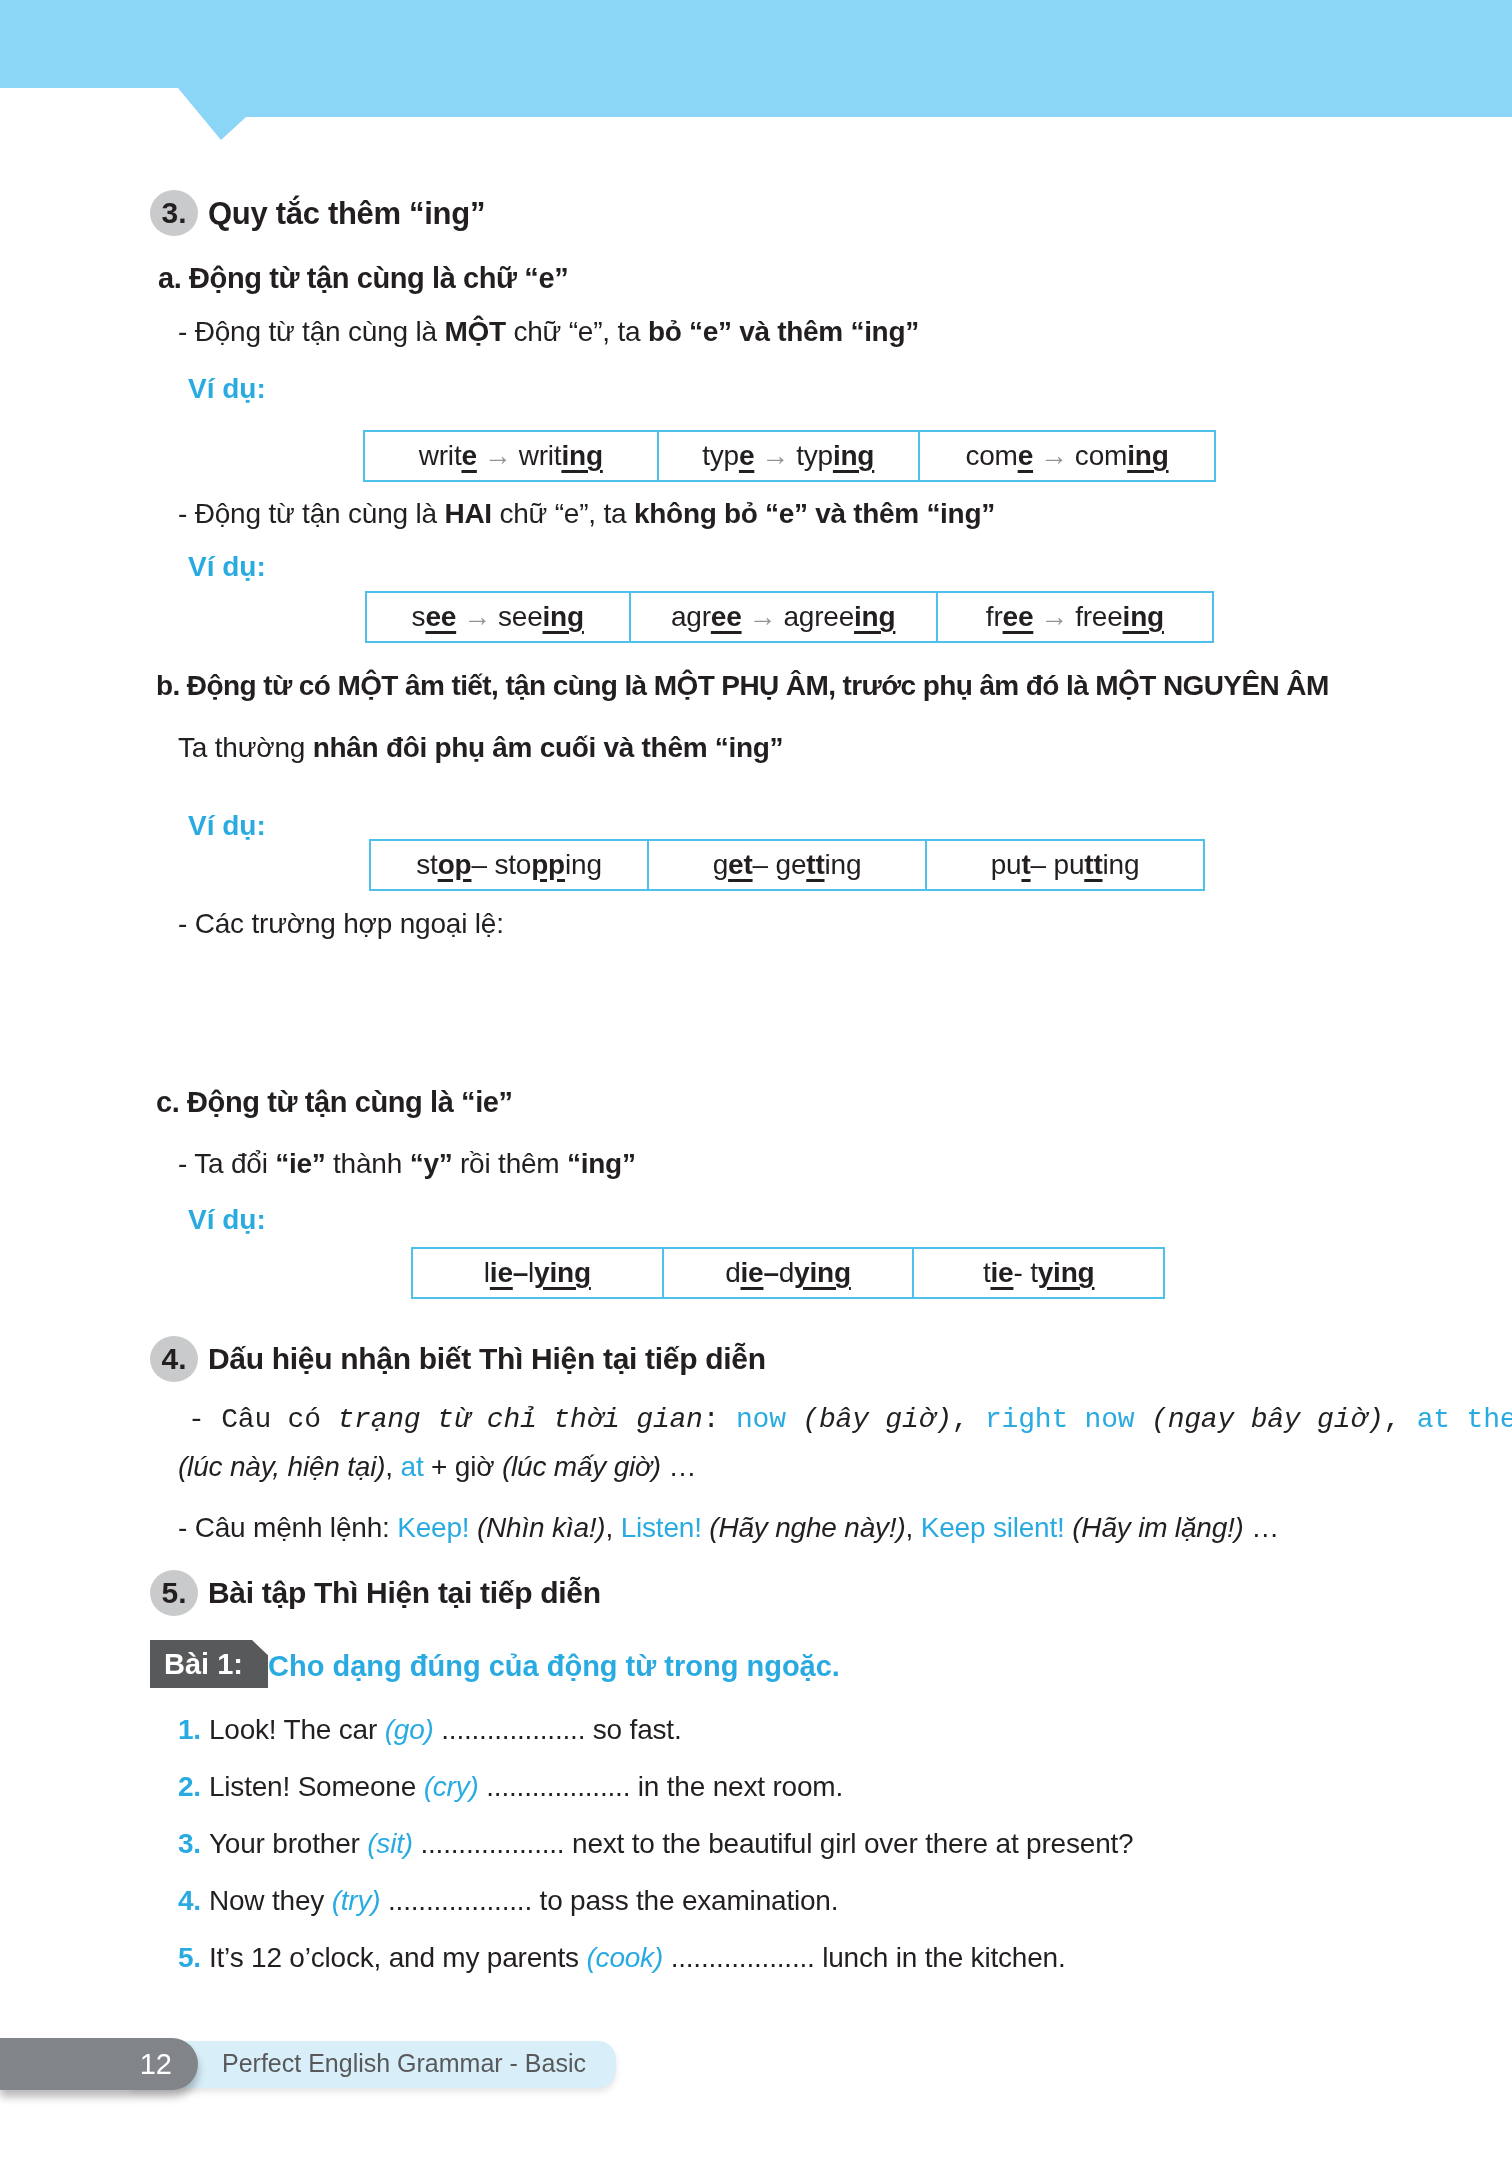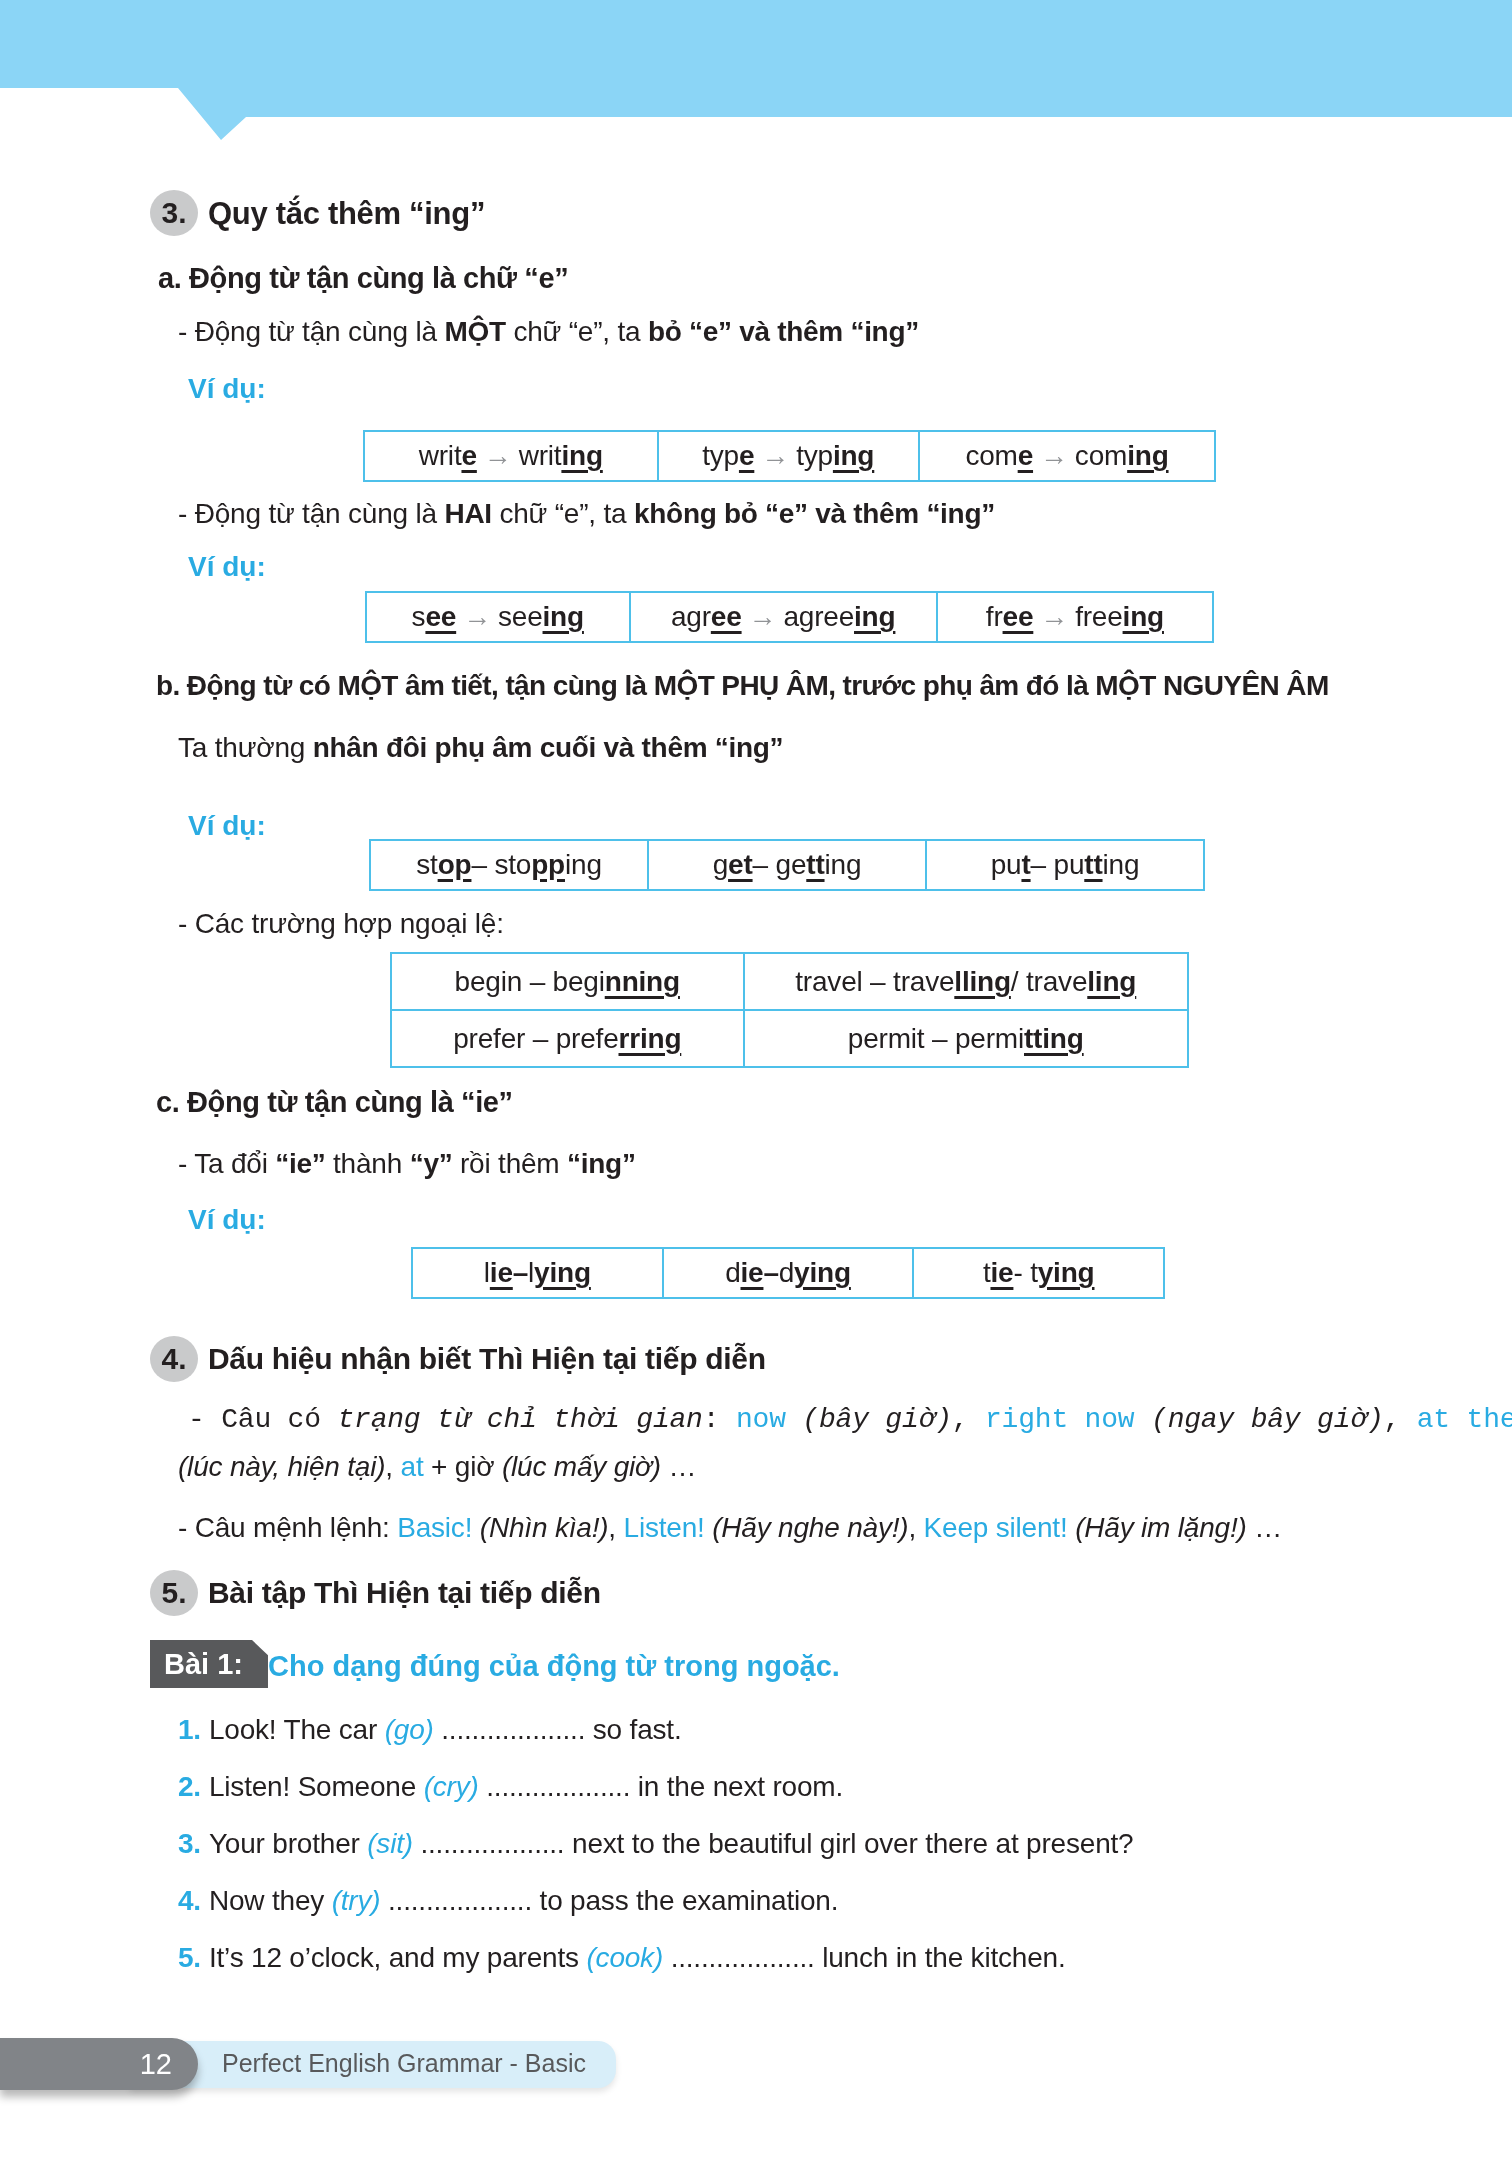--- a/index.html
+++ b/index.html
@@ -90,49 +90,39 @@
   <div class="vidu" style="left:188px;top:810px;">Ví dụ:</div>
 
   <div class="tbl t3" style="left:369px;top:831px;width:832px;margin-top:8px;">
     <div class="cell">st<span class="bu">op</span> – sto<span class="bu">pp</span>ing</div>
     <div class="cell">g<span class="bu">et</span> – ge<span class="bu">tt</span>ing</div>
     <div class="cell">pu<span class="bu">t</span> – pu<span class="bu">tt</span>ing</div>
   </div>
 
   <div class="line" style="left:178px;top:908px;">- Các trường hợp ngoại lệ:</div>
 
-  <div class="tblgrid t4" style="left:390px;top:952px;width:795px;">
-    <div class="row">
-      <div class="cell">begin – begi<span class="bu">nning</span></div>
-      <div class="cell">travel – trave<span class="bu">lling</span> / trave<span class="bu">ling</span></div>
-    </div>
-    <div class="row">
-      <div class="cell">prefer – prefe<span class="bu">rring</span></div>
-      <div class="cell">permit – permi<span class="bu">tting</span></div>
-    </div>
-  </div>
 
   <div class="subh" style="left:156px;top:1086px;">c. Động từ tận cùng là “ie”</div>
   <div class="line" style="left:178px;top:1148px;">- Ta đổi <b>“ie”</b> thành <b>“y”</b> rồi thêm <b>“ing”</b></div>
   <div class="vidu" style="left:188px;top:1204px;">Ví dụ:</div>
 
   <div class="tbl t5" style="left:411px;top:1247px;width:750px;">
     <div class="cell">l<span class="bu">ie</span> <b>–</b> l<span class="bu">ying</span></div>
     <div class="cell">d<span class="bu">ie</span> <b>–</b> d<span class="bu">ying</span></div>
     <div class="cell">t<span class="bu">ie</span> - t<span class="bu">ying</span></div>
   </div>
 
   <div class="nbadge" style="left:150px;top:1336px;">
     <span>4.</span>
   </div>
   <div class="htitle" style="left:208px;top:1342px;font-size:30px;">Dấu hiệu nhận biết Thì Hiện tại tiếp diễn</div>
 
   <div class="line" style="left:188px;top:1404px;font-family:Liberation Mono, monospace;">- Câu có <i>trạng từ chỉ thời gian</i>: <span class="cy">now</span> <i>(bây giờ)</i>, <span class="cy">right now</span> <i>(ngay bây giờ)</i>, <span class="cy">at the moment/ at present</span></div>
   <div class="line" style="left:178px;top:1451px;"><i>(lúc này, hiện tại)</i>, <span class="cy">at</span> + giờ <i>(lúc mấy giờ)</i> …</div>
-  <div class="line" style="left:178px;top:1512px;">- Câu mệnh lệnh: <span class="cy">Basic!</span> <i>(Nhìn kìa!)</i>, <span class="cy">Listen!</span> <i>(Hãy nghe này!)</i>, <span class="cy">Keep silent!</span> <i>(Hãy im lặng!)</i> …</div>
+  <div class="line" style="left:178px;top:1512px;">- Câu mệnh lệnh: <span class="cy">Keep!</span> <i>(Nhìn kìa!)</i>, <span class="cy">Listen!</span> <i>(Hãy nghe này!)</i>, <span class="cy">Keep silent!</span> <i>(Hãy im lặng!)</i> …</div>
 
   <div class="nbadge" style="left:150px;top:1570px;">
     <span>5.</span>
   </div>
   <div class="htitle" style="left:208px;top:1576px;font-size:30px;">Bài tập Thì Hiện tại tiếp diễn</div>
 
   <div class="baibadge" style="left:150px;top:1640px;">Bài 1:</div>
   <div class="instr" style="left:268px;top:1650px;">Cho dạng đúng của động từ trong ngoặc.</div>
 
   <div class="item" style="left:178px;top:1714px;">

